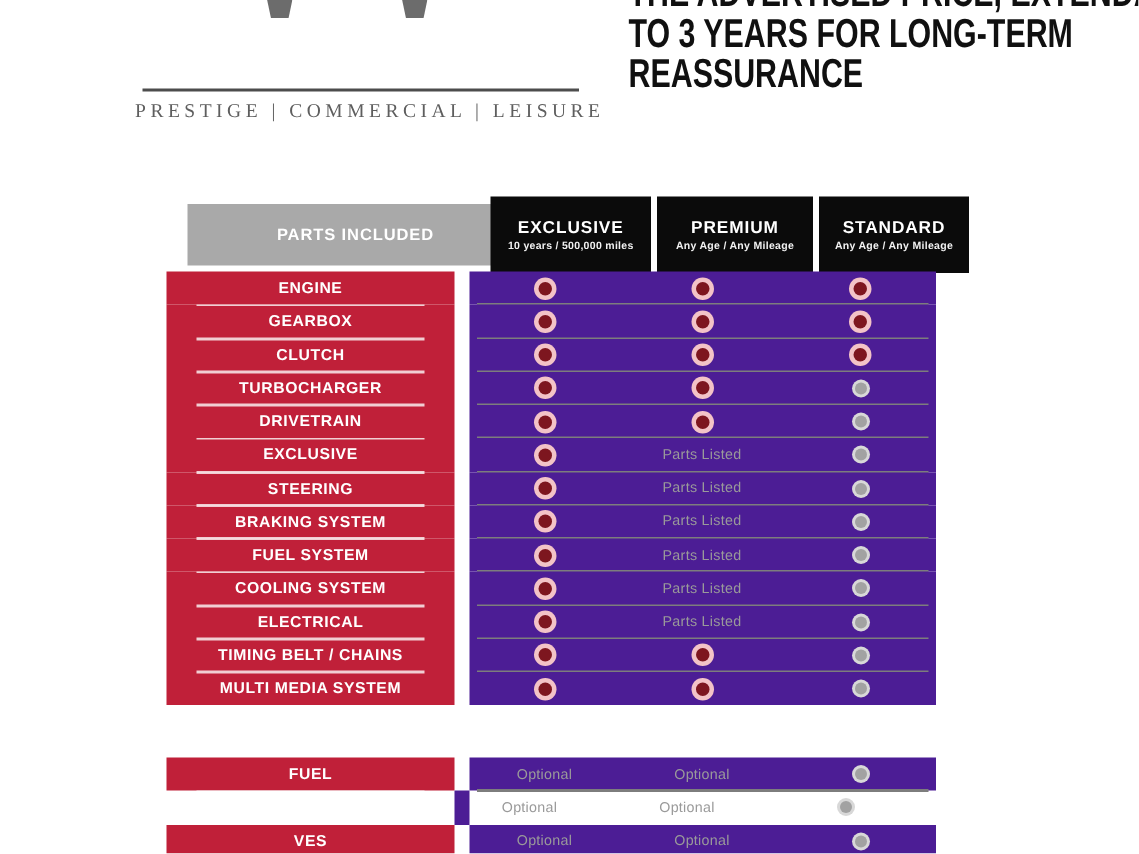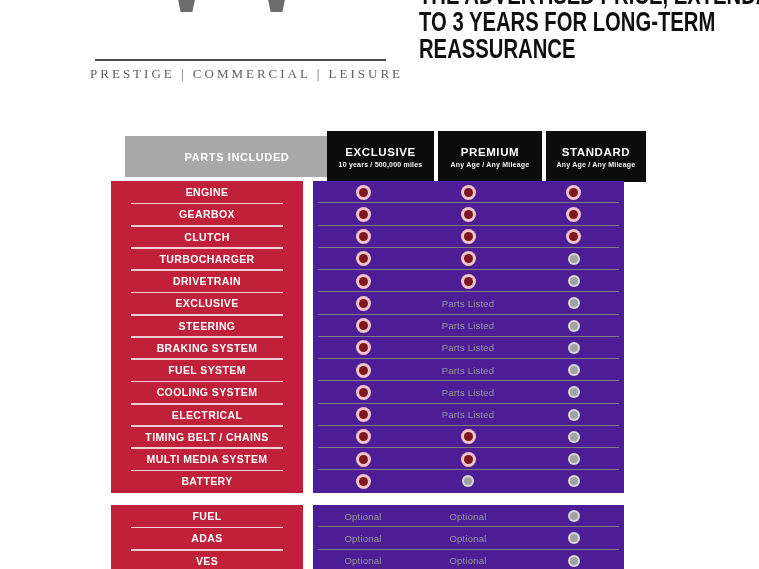--- a/index.html
+++ b/index.html
@@ -278,54 +278,38 @@
             <span class="dot red"></span>
           </div>
           <div class="plan-cell">
             <span class="dot red"></span>
           </div>
           <div class="plan-cell">
             <span class="dot gray"></span>
           </div>
         </div>
       </div>
-      <div class="part-row">
-        <div class="cell-label">BATTERY</div>
-        <div class="cell-gap"></div>
-        <div class="part-cells">
-          <div class="plan-cell">
-            <span class="dot red"></span>
-          </div>
-          <div class="plan-cell">
-            <span class="dot gray"></span>
-          </div>
-          <div class="plan-cell">
-            <span class="dot gray"></span>
-          </div>
-        </div>
-      </div>
     </div>
   <div class="rows-block" id="optional-rows">
       <div class="part-row">
         <div class="cell-label">FUEL</div>
         <div class="cell-gap"></div>
         <div class="part-cells">
           <div class="plan-cell">
             <span class="cell-text">Optional</span>
           </div>
           <div class="plan-cell">
             <span class="cell-text">Optional</span>
           </div>
           <div class="plan-cell">
             <span class="dot gray"></span>
           </div>
         </div>
       </div>
       <div class="part-row">
-        <div class="cell-label">ADAS</div>
         <div class="cell-gap"></div>
         <div class="part-cells">
           <div class="plan-cell">
             <span class="cell-text">Optional</span>
           </div>
           <div class="plan-cell">
             <span class="cell-text">Optional</span>
           </div>
           <div class="plan-cell">
             <span class="dot gray"></span>

